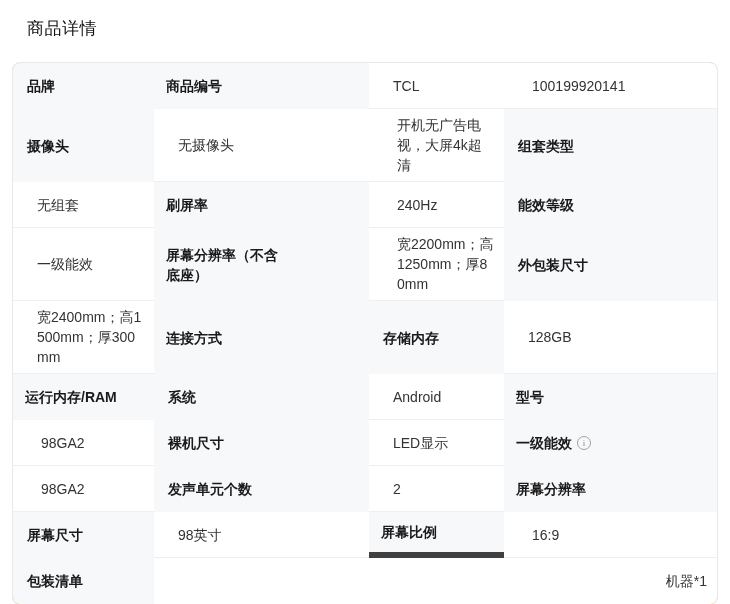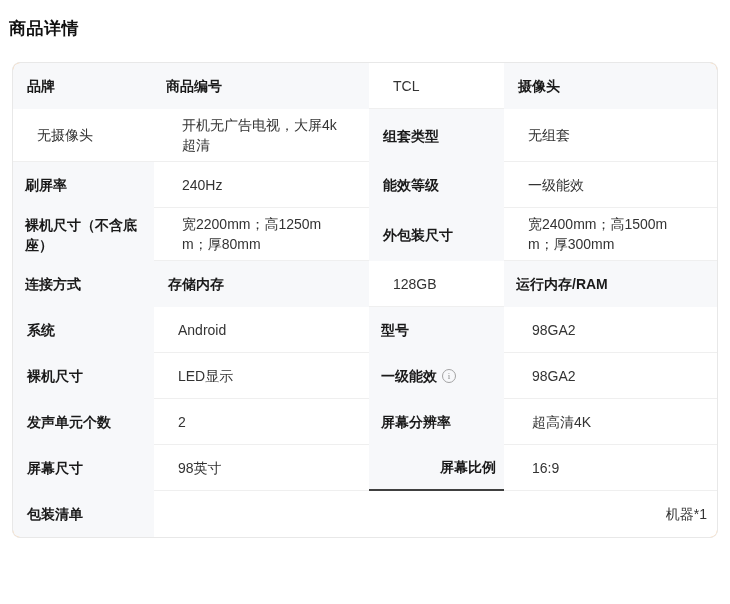--- a/index.html
+++ b/index.html
@@ -8,24 +8,24 @@
     width: 730px;
     height: 604px;
     background: #ffffff;
     overflow: hidden;
     font-family: "Liberation Sans", "DejaVu Sans", sans-serif;
   }
   .page { position: relative; width: 730px; height: 604px; }
 
   .page-title {
     position: absolute;
-    left: 9px;
+    left: 27px;
     top: 17px;
     font-size: 17px;
-    font-weight: 700;
+    font-weight: 400;
     color: #111111;
     letter-spacing: 0.5px;
   }
 
   .spec-table {
     position: absolute;
     left: 12px;
     top: 62px;
     width: 704px;
     border: 1px solid #e8e8e8;
@@ -57,21 +57,21 @@
     border-bottom: 1px solid #efefef;
   }
   .valR { padding-left: 28px; }
   .txt {
     display: block;
     line-height: 20px;
     word-break: break-all;
   }
   .valL .txt, .valR .txt { max-width: 164px; }
   .labR .txt { max-width: 116px; }
-  .bb { border-bottom: 2px solid #404040; justify-content: flex-end; }
+  .bb { border-bottom: 6px solid #404040; }
   .val-full {
     grid-column: 2 / 5;
     border-bottom: none;
     justify-content: flex-end;
   }
 
   .info-icon {
     flex: none;
     box-sizing: border-box;
     width: 14px;
@@ -100,20 +100,23 @@
 
     <div class="cell lab labL">
         <span class="txt">品牌</span>
       </div>
     <div class="cell lab labR">
         <span class="txt">商品编号</span>
       </div>
     <div class="cell val valL">
         <span class="txt">TCL</span>
       </div>
+    <div class="cell val valR">
+        <span class="txt">100199920141</span>
+      </div>
 
     <div class="cell lab labL">
         <span class="txt">摄像头</span>
       </div>
     <div class="cell val valL">
         <span class="txt">无摄像头</span>
       </div>
     <div class="cell val valR">
         <span class="txt">开机无广告电视，大屏4k超清</span>
       </div>
@@ -131,21 +134,21 @@
         <span class="txt">240Hz</span>
       </div>
 
     <div class="cell lab labL">
         <span class="txt">能效等级</span>
       </div>
     <div class="cell val valL">
         <span class="txt">一级能效</span>
       </div>
     <div class="cell lab labR">
-        <span class="txt">裸机尺寸（不含底座）</span>
+        <span class="txt">屏幕分辨率（不含底座）</span>
       </div>
     <div class="cell val valR">
         <span class="txt">宽2200mm；高1250mm；厚80mm</span>
       </div>
 
     <div class="cell lab labL">
         <span class="txt">外包装尺寸</span>
       </div>
     <div class="cell val valL">
         <span class="txt">宽2400mm；高1500mm；厚300mm</span>
@@ -193,23 +196,20 @@
 
     <div class="cell lab labL">
         <span class="txt">发声单元个数</span>
       </div>
     <div class="cell val valL">
         <span class="txt">2</span>
       </div>
     <div class="cell lab labR">
         <span class="txt">屏幕分辨率</span>
       </div>
-    <div class="cell val valR">
-        <span class="txt">超高清4K</span>
-      </div>
 
     <div class="cell lab labL">
         <span class="txt">屏幕尺寸</span>
       </div>
     <div class="cell val valL">
         <span class="txt">98英寸</span>
       </div>
     <div class="cell lab labR bb">
         <span class="txt">屏幕比例</span>
       </div>

